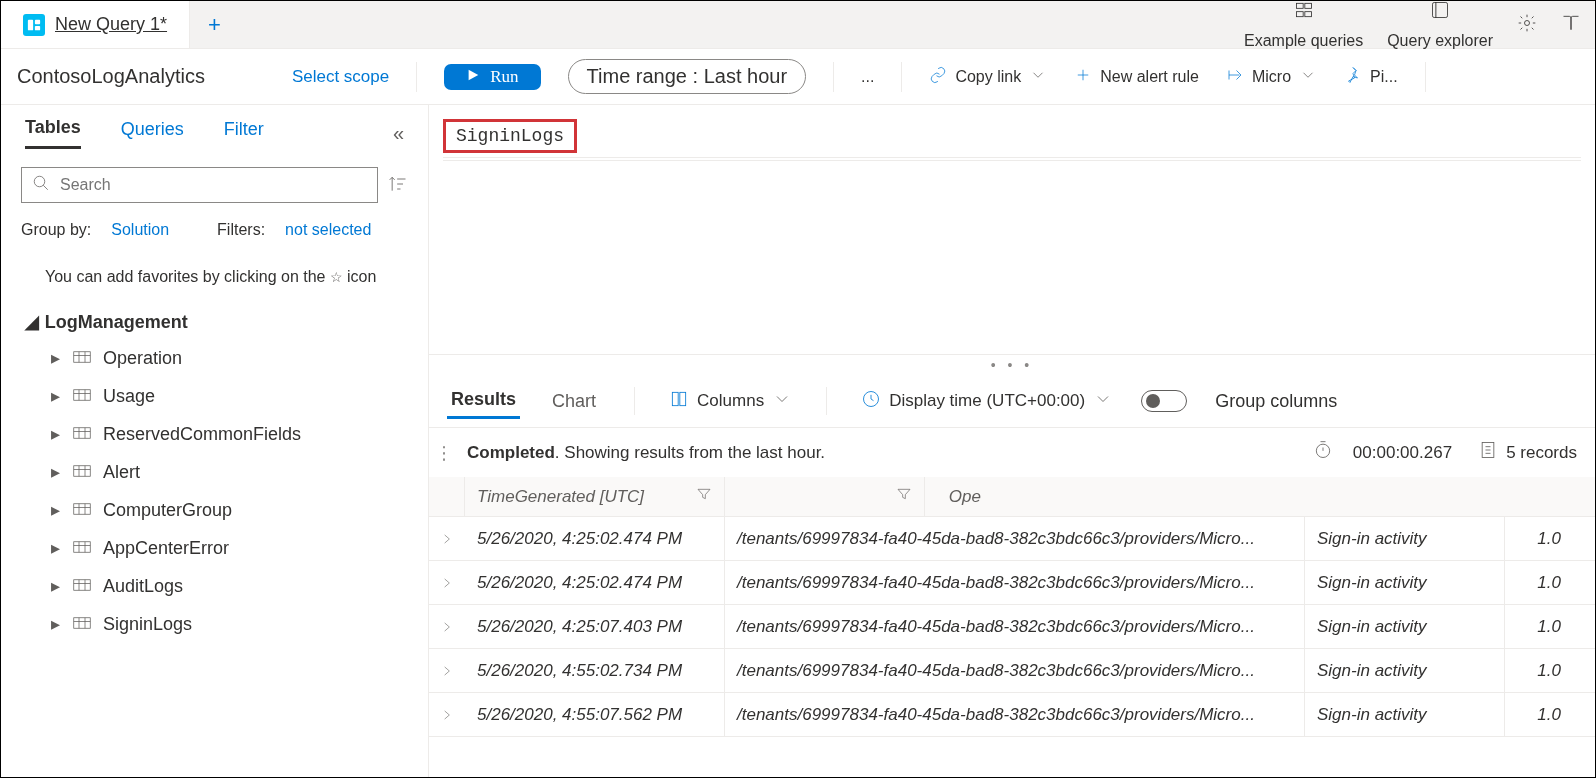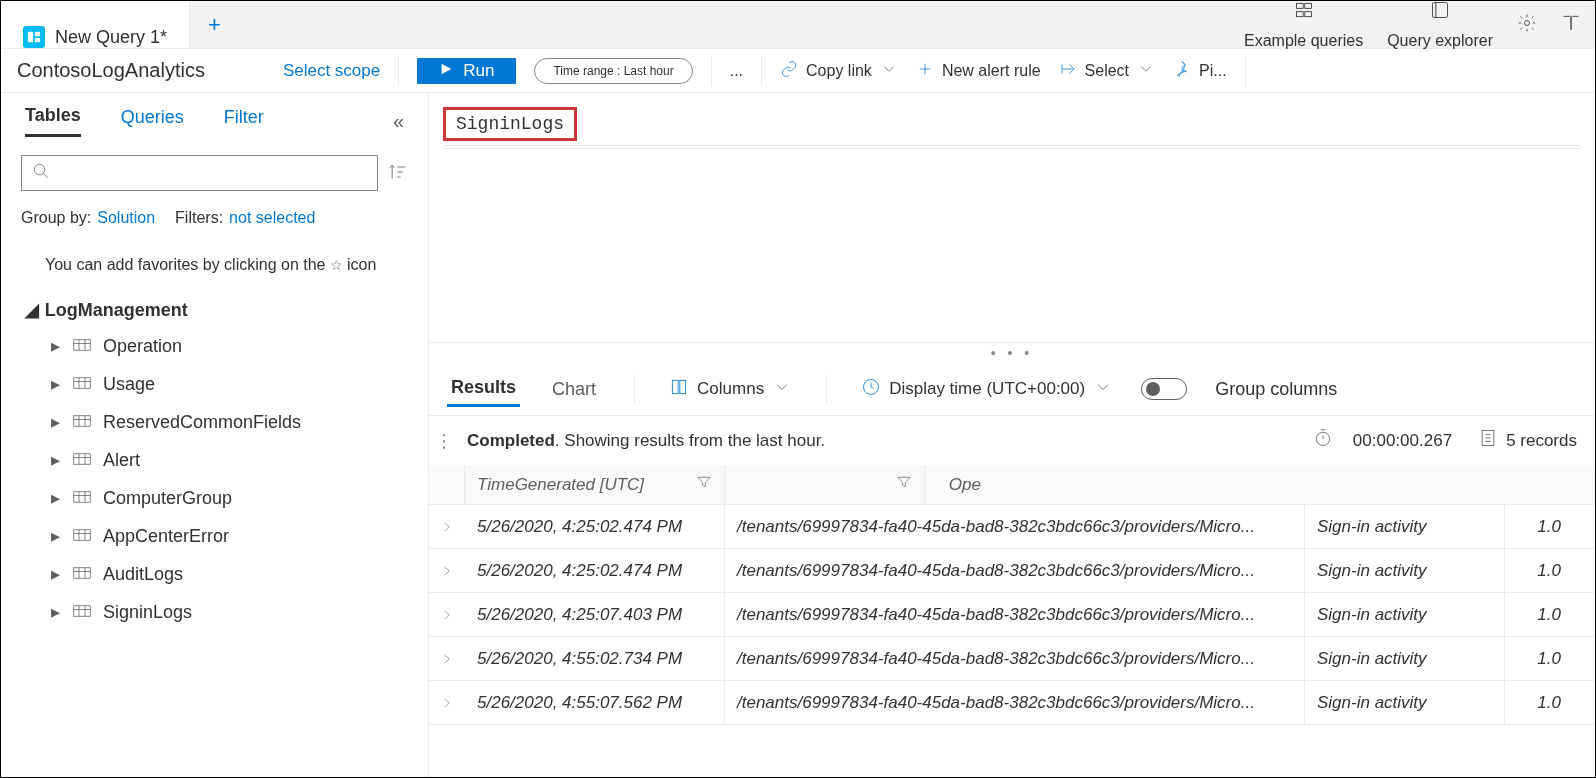--- a/index.html
+++ b/index.html
@@ -23,28 +23,29 @@
   .tabbar {
     display: flex;
     align-items: center;
     height: 48px;
     border-bottom: 1px solid #edebe9;
     background: #f3f2f1;
     position: relative;
   }
   .file-tab {
     display: flex;
-    align-items: flex-end;
+    align-items: center;
     gap: 10px;
     padding: 0 22px;
     height: 100%;
     background: #fff;
     border-right: 1px solid #edebe9;
     font-size: 18px;
     color: #323130;
+    text-decoration: underline;
   }
   .file-tab .tab-icon {
     width: 22px; height: 22px;
     border-radius: 3px;
     background: #00bcf2;
     position: relative;
     display:flex; align-items:center; justify-content:center;
   }
   .file-tab .tab-icon svg { width:14px; height:14px; fill:#fff; }
   .add-tab {
@@ -63,38 +64,39 @@
     font-size: 16px;
     color: #323130;
   }
   .tabbar-right .item { display:flex; align-items:center; gap:8px; cursor:pointer;flex-direction:column; }
   .tabbar-right svg { width:20px; height:20px; stroke:#323130; fill:none; }
 
   
   .toolbar {
     display: flex;
     align-items: center;
-    height: 44px;
+    height: 56px;
     padding: 0 16px;
-    gap: 18px;
+    gap: 27px;
     border-bottom: 1px solid #edebe9;
     white-space: nowrap;
   }
   .workspace-name { font-size: 20px; color:#323130; }
   .select-scope { color:#0078d4; font-size:17px; margin-left: 60px; cursor:pointer; }
   .divider-v { width:1px; background:#edebe9; height:30px; }
   .run-btn {
-    background:#0078d4; color:#fff; border:none; border-radius:1px;
+    background:#0078d4; color:#fff; border:none; border-radius:7px;
     padding: 3px 22px; font-size:17px; display:flex; align-items:center; gap:10px;
     cursor:pointer;
+    font-family:Liberation Serif, serif;
   }
   .run-btn svg { width:14px; height:14px; fill:#fff; }
   .pill {
     border:1px solid #8a8886; border-radius: 18px; padding: 5px 18px;
-    font-size:12px; color:#323130; white-space:nowrap; cursor:pointer;
+    font-size:20px; color:#323130; white-space:nowrap; cursor:pointer;
   }
   .toolbar .act { display:flex; align-items:center; gap:8px; font-size:16px; color:#323130; cursor:pointer; }
   .toolbar .act svg { width:18px; height:18px; stroke:#0078d4; fill:none; }
 
   
   .main-split { display:flex; flex:1; min-height:0; }
 
   
   .sidebar {
     width: 428px;
@@ -110,21 +112,21 @@
   .side-tabs .tab.active { color:#323130; font-weight:600; border-bottom:3px solid #323130; }
   .side-tabs .collapse { margin-left:auto; font-size:20px; cursor:pointer; color:#605e5c; }
   .side-search-row { display:flex; align-items:center; gap:10px; padding: 18px 20px 10px 20px; }
   .side-search {
     flex:1; display:flex; align-items:center; gap:10px;
     border:1px solid #8a8886; padding:6px 10px; font-size:16px; color:#605e5c;
   }
   .side-search svg { width:18px; height:18px; stroke:#605e5c; fill:none; }
   .side-search input { border:none; outline:none; flex:1; font-size:16px; }
   .sort-hint { color:#605e5c; cursor:pointer; }
-  .side-meta { padding: 8px 20px; font-size:16px; display:flex; gap:6px; flex-wrap:wrap; }
+  .side-meta { padding: 8px 20px; font-size:16px; display:flex; gap:20px; flex-wrap:wrap; }
   .side-meta .lbl { color:#323130; }
   .side-meta .link { color:#0078d4; cursor:pointer; }
   .side-section { padding: 18px 44px 6px 44px; }
   .side-section h4 { font-size:18px; font-weight:600; margin-bottom:10px; }
   .side-section p { font-size:16px; color:#323130; line-height:1.5; }
   .side-section .star { font-size:14px; color:#605e5c; }
   .tree { padding: 10px 24px; font-size:18px; }
   .tree-group-title { display:flex; align-items:center; gap:6px; font-weight:600; padding:6px 0; cursor:pointer; }
   .tree ul { list-style:none; padding-left: 26px; }
   .tree li { display:flex; align-items:center; gap:12px; padding:8px 0; cursor:pointer; }
@@ -263,21 +265,21 @@
     <span class="act">
       <span><svg viewBox="0 0 24 24">
             <path d="M12 5v14M5 12h14"></path>
           </svg></span>
       <span>New alert rule</span>
     </span>
     <span class="act">
       <span><svg viewBox="0 0 24 24">
             <path d="M4 12h14M14 6l6 6-6 6M4 6v12"></path>
           </svg></span>
-      <span>Select</span>
+      <span>Micro</span>
       <span><svg viewBox="0 0 24 24">
             <path d="M6 9l6 6 6-6" stroke="#605e5c"></path>
           </svg></span>
     </span>
     <span class="act">
       <span><svg viewBox="0 0 24 24">
             <path d="M12 2l4 4-2 6 4 4-6-2-4 8-2-2 8-4-2-6 4-4z" stroke="#0078d4" fill="none"></path>
           </svg></span>
       <span>Pi...</span>
     </span>
@@ -292,20 +294,21 @@
         <span class="tab" style="color:#0078d4">Queries</span>
         <span class="tab" style="color:#0078d4">Filter</span>
         <span class="collapse">«</span>
       </div>
       <div class="side-search-row">
         <div class="side-search">
           <span><svg viewBox="0 0 24 24">
                 <circle cx="10" cy="10" r="7"></circle>
                 <path d="M21 21l-6-6"></path>
               </svg></span>
+          <input type="text" placeholder="Search" style="">
         </div>
         <span class="sort-hint">
           <svg width="20" height="20" viewBox="0 0 24 24" stroke="#605e5c" fill="none">
               <path d="M5 4v16M5 4l-3 3M5 4l3 3M11 6h10M11 12h7M11 18h4"></path>
             </svg>
         </span>
       </div>
       <div class="side-meta">
         <span class="lbl">Group by:</span>
         <span class="link">Solution</span>

